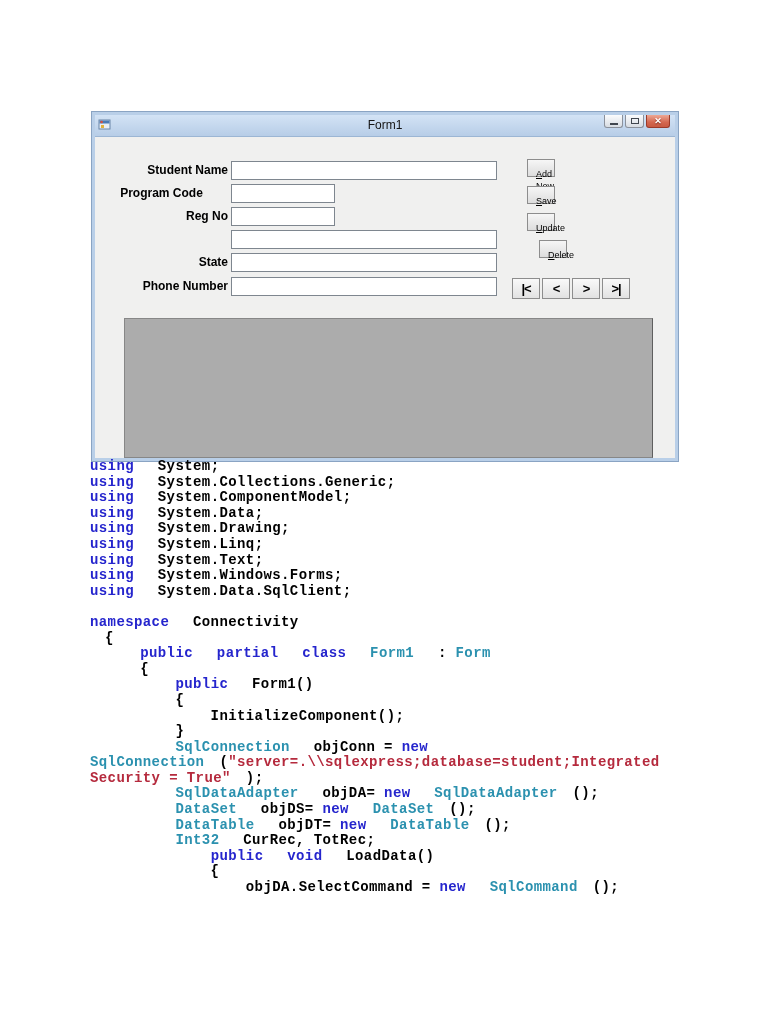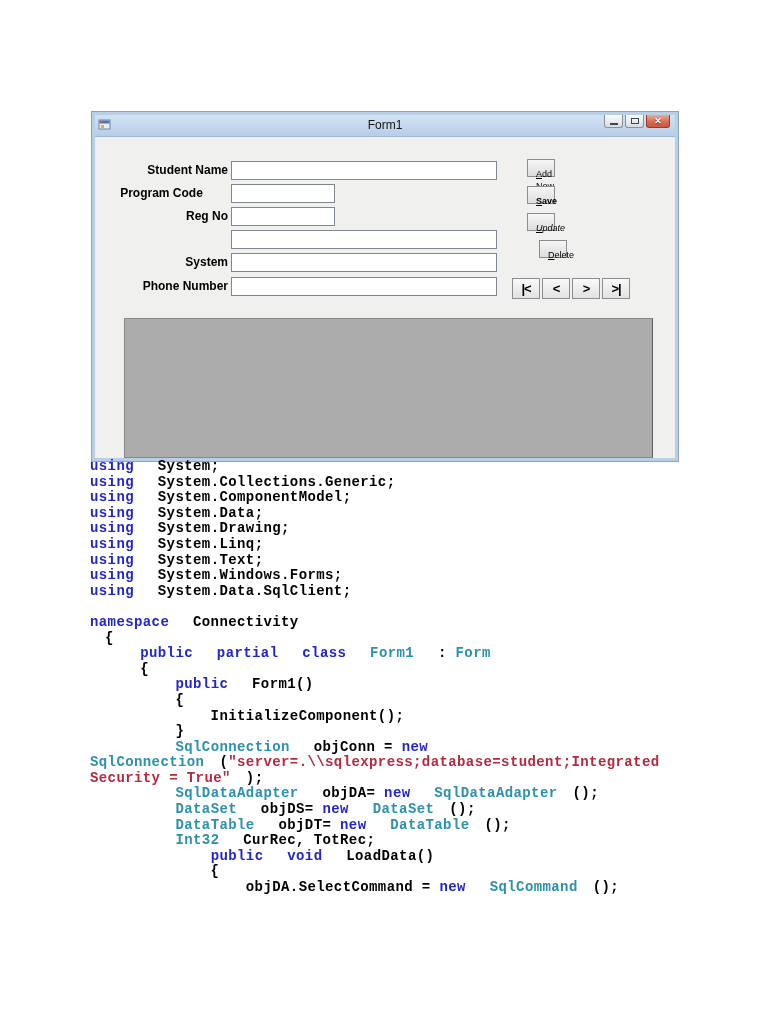--- a/index.html
+++ b/index.html
@@ -113,29 +113,29 @@
 
   <div id="form-fields">
       <div class="field-label" style="top: 46px;">Student Name</div>
       <input class="field-input wide" style="top: 46px;">
       <div class="field-label" style="top: 69px; text-align: center;">Program Code</div>
       <input class="field-input narrow" style="top: 69px;">
       <div class="field-label" style="top: 92px;">Reg No</div>
       <input class="field-input narrow" style="top: 92px;">
       <div class="field-label" style="top: 115px; padding-left: 29px;">City</div>
       <input class="field-input wide" style="top: 115px;">
-      <div class="field-label" style="top: 138px;">System</div>
+      <div class="field-label" style="top: 138px;">State</div>
       <input class="field-input wide" style="top: 138px;">
       <div class="field-label" style="top: 162px;">Phone Number</div>
       <input class="field-input wide" style="top: 162px;">
     </div>
   <div id="action-buttons">
       <button class="action-btn" style="top: 44px;"><span class="mn">A</span>dd New</button>
-      <button class="action-btn" style="top: 71px; font-weight: bold;"><span class="mn">S</span>ave</button>
-      <button class="action-btn" style="top: 98px; font-style: italic;"><span class="mn">U</span>pdate</button>
+      <button class="action-btn" style="top: 71px;"><span class="mn">S</span>ave</button>
+      <button class="action-btn" style="top: 98px;"><span class="mn">U</span>pdate</button>
       <button class="action-btn" style="top: 125px; margin-left: 12px;"><span class="mn">D</span>elete</button>
     </div>
   <div id="nav-buttons">
       <button class="nav-btn" style="left: 417px;">|&lt;</button>
       <button class="nav-btn" style="left: 447px;">&lt;</button>
       <button class="nav-btn" style="left: 477px;">&gt;</button>
       <button class="nav-btn" style="left: 507px;">&gt;|</button>
     </div>
 
   <div class="grid"></div>

